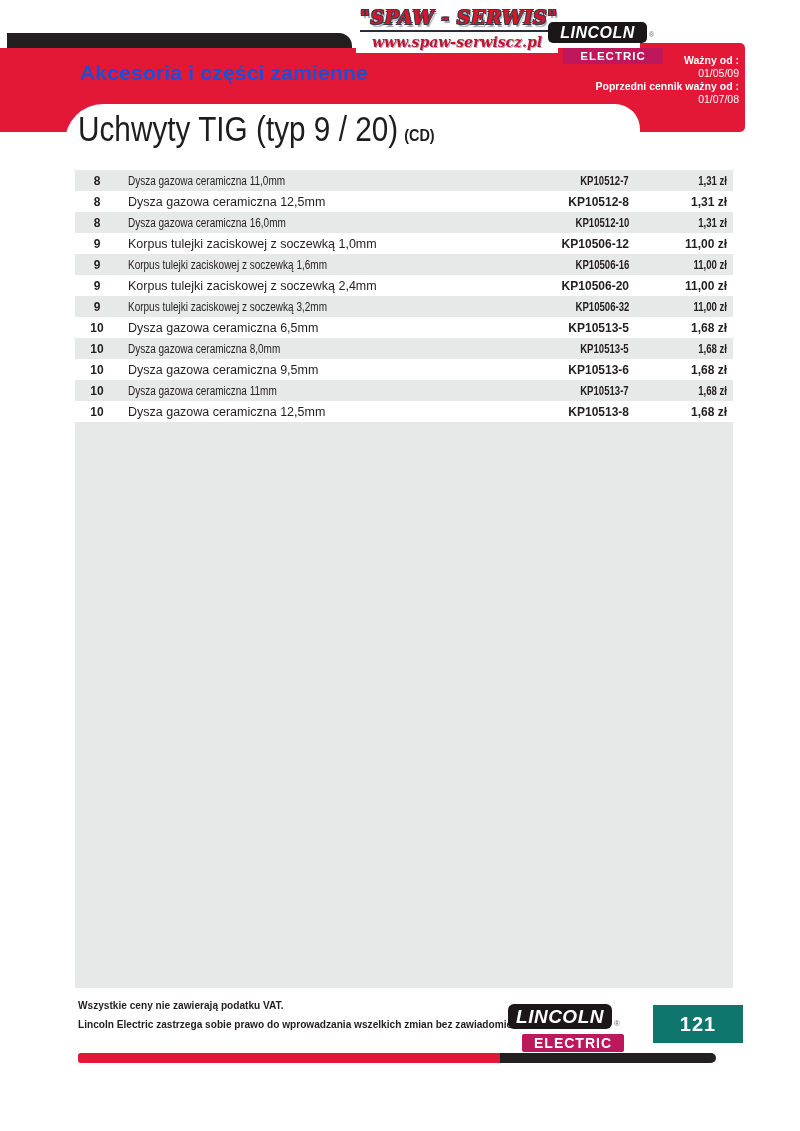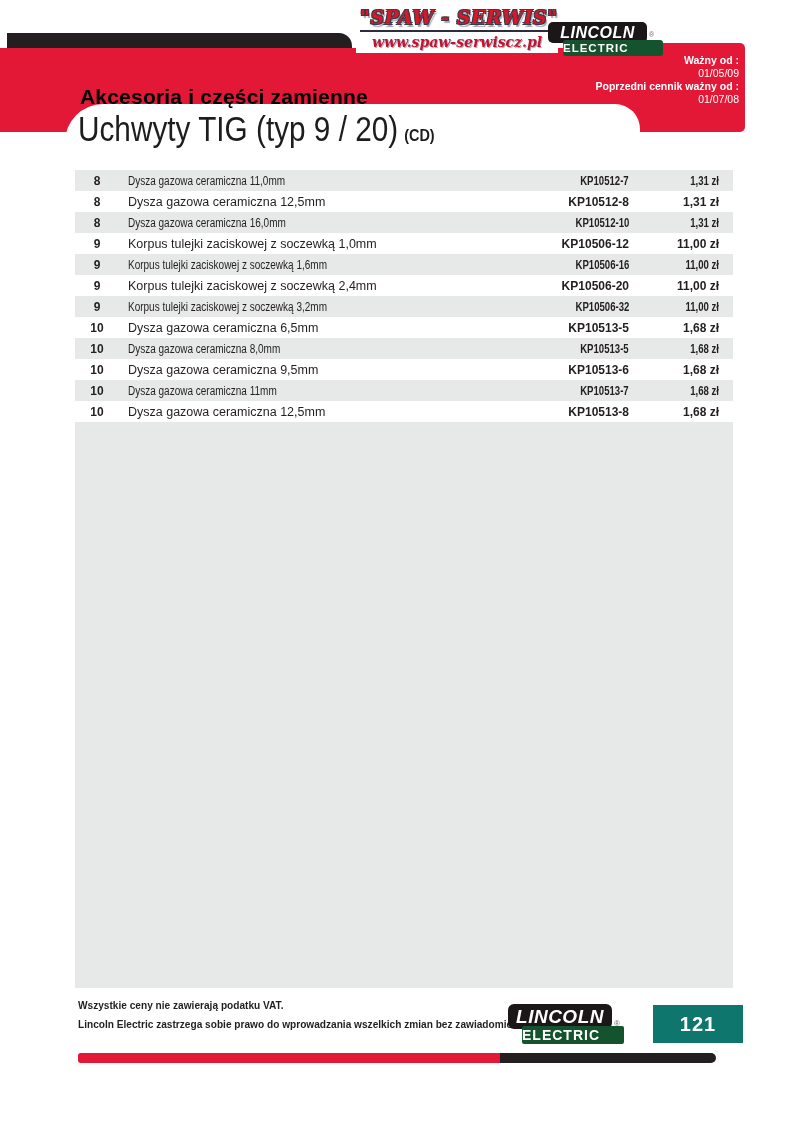--- a/index.html
+++ b/index.html
@@ -15,57 +15,57 @@
   .white-box{position:absolute;left:65px;top:104px;width:735px;height:70px;
     background:#ffffff;border-top-left-radius:38px;}
   .fillet-sq{position:absolute;left:615px;top:104px;width:25px;height:25px;background:#e31837;}
   .fillet-circle{position:absolute;left:590px;top:104px;width:50px;height:50px;
     background:#ffffff;border-radius:50%;}
   .validity-box{position:absolute;left:640px;top:43px;width:105px;height:89px;
     background:#e31837;border-radius:0 5px 5px 0;}
   .validity-text{position:absolute;right:61px;top:54px;width:250px;text-align:right;
     color:#ffffff;font-size:10.5px;line-height:13px;white-space:nowrap;}
   .validity-text .lbl{font-weight:bold;}
-  .band-title{position:absolute;left:80px;top:61px;color:#000000;
-    font-size:21px;font-weight:bold;letter-spacing:.2px;margin-top:24px;}
+  .band-title{position:absolute;left:80px;top:61px;color:#1d4ed8;
+    font-size:21px;font-weight:bold;letter-spacing:.2px;}
   
   .spaw{position:absolute;left:356px;top:4px;width:194px;text-align:center;
     background:#ffffff;padding:2px 4px 3px;}
   .spaw-name{font-family:"DejaVu Serif",serif;font-weight:bold;font-style:italic;
     font-size:19px;color:#d6182b;letter-spacing:.5px;white-space:nowrap;
     text-shadow:-1px -1px 0 #3a3a4a,1px -1px 0 #3a3a4a,-1px 1px 0 #3a3a4a,
                 1px 1px 0 #3a3a4a,2px 3px 1px rgba(90,90,110,.55);}
   .spaw-rule{height:2px;background:#2c2c3c;margin:2px 0 2px;}
   .spaw-url{font-family:"DejaVu Serif",serif;font-weight:bold;font-style:italic;
     font-size:14px;color:#c3142e;text-shadow:1px 1px 0 rgba(50,50,120,.4);}
   
   .lincoln-black{position:absolute;background:#1b1718;color:#fff;text-align:center;
     font-weight:bold;border-radius:5px;letter-spacing:.5px;font-style:italic;}
-  .lincoln-red{position:absolute;background:#14532d;color:#fff;
-    font-weight:bold;border-radius:3px;letter-spacing:1px;}
+  .lincoln-red{position:absolute;background:#be185d;color:#fff;text-align:center;
+    font-weight:bold;border-radius:3px;letter-spacing:1px;margin-top:8px;}
   .reg{position:absolute;color:#6a6a6a;}
   .lt-black{left:548px;top:22px;width:99px;height:21px;font-size:16px;line-height:21px;}
   .lt-reg{left:649px;top:31px;font-size:7px;}
   .lt-red{left:563px;top:40px;width:100px;height:16px;font-size:11.5px;line-height:16px;}
   .lf-black{left:508px;top:1004px;width:104px;height:25px;font-size:19px;line-height:25px;border-radius:6px;}
   .lf-reg{left:614px;top:1019px;font-size:8px;}
   .lf-red{left:522px;top:1026px;width:102px;height:18px;font-size:14px;line-height:18px;border-radius:2px;}
   
   .section-title{position:absolute;left:78px;top:109px;white-space:nowrap;
     font-size:35px;color:#1d1d1d;transform:scaleX(.85);transform-origin:left center;}
   .section-suffix{font-size:17px;font-weight:bold;margin-left:7px;}
   
   .table{position:absolute;left:75px;top:170px;width:658px;}
   .row{display:flex;align-items:center;height:21px;font-size:12.5px;}
   .row.shaded{background:#e7e8e8;}
   .c-page{width:44px;text-align:center;font-weight:bold;font-size:12px;}
   .c-desc{flex:1;padding-left:9px;overflow:hidden;}
   .c-code{width:105px;text-align:right;font-weight:bold;font-size:12px;white-space:nowrap;}
   .c-price{width:104px;text-align:right;font-weight:bold;font-size:12px;
-    padding-right:14px;box-sizing:border-box;white-space:nowrap;}
+    padding-right:6px;box-sizing:border-box;white-space:nowrap;}
   .txt{display:inline-block;white-space:nowrap;}
   .c-desc .txt{transform-origin:left center;}
   .c-code .txt,.c-price .txt{transform-origin:right center;}
   .row.shaded .txt{transform:scaleX(.8);}
   .gray-block{position:absolute;left:75px;top:422px;width:658px;height:566px;background:#e7e8e8;}
   
   .notes{position:absolute;left:78px;top:996px;font-size:11.5px;font-weight:bold;line-height:19px;}
   .notes .txt{transform:scaleX(.88);transform-origin:left center;}
   .pagebox{position:absolute;left:653px;top:1005px;width:90px;height:38px;background:#0f766e;
     color:#ffffff;font-size:20px;font-weight:bold;text-align:center;line-height:38px;letter-spacing:1px;}

